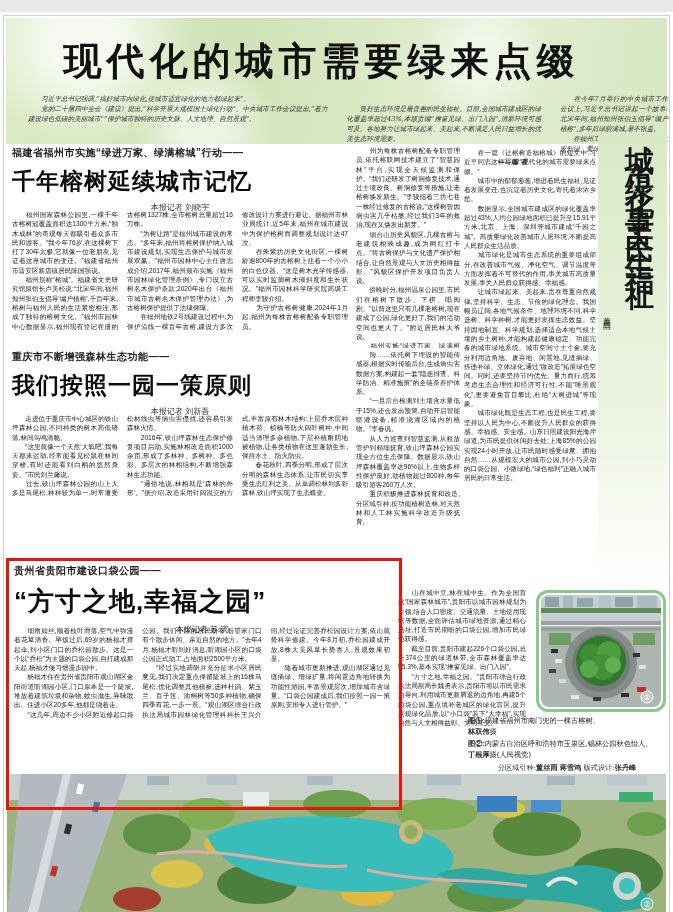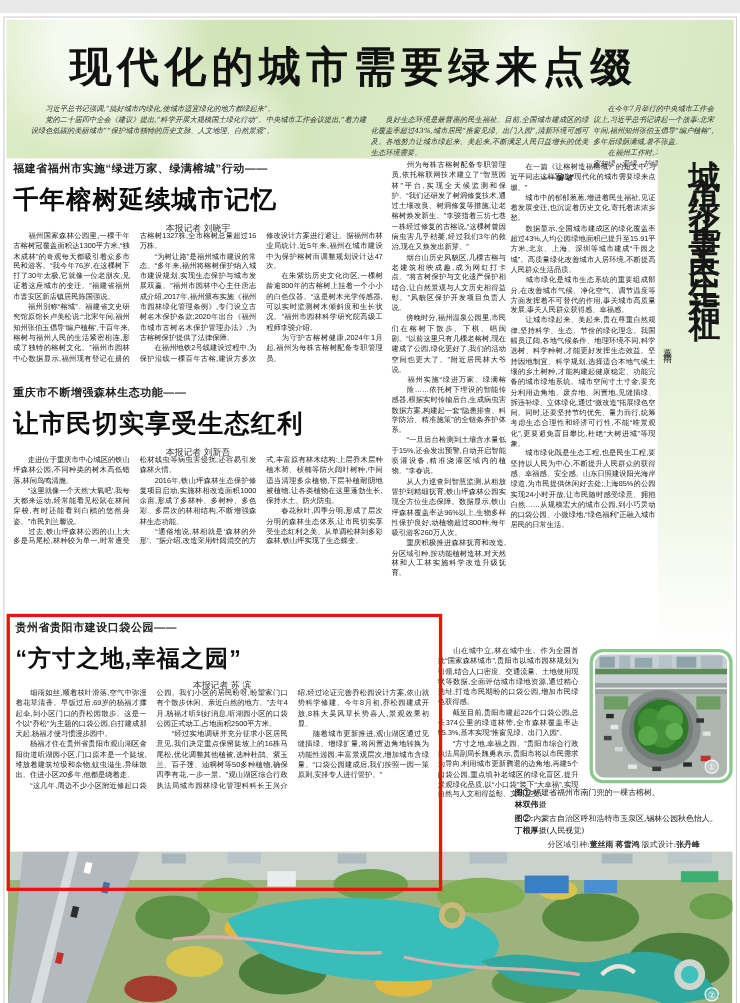--- a/index.html
+++ b/index.html
@@ -10,21 +10,21 @@
   
   .header{position:absolute;left:6px;top:6px;width:661px;height:126px;
     background:
       radial-gradient(circle at 12% 20%, rgba(255,255,255,.75) 0 6%, rgba(255,255,255,0) 18%),
       radial-gradient(circle at 30% 85%, rgba(255,255,255,.6) 0 5%, rgba(255,255,255,0) 15%),
       radial-gradient(circle at 72% 30%, rgba(255,255,255,.5) 0 4%, rgba(255,255,255,0) 14%),
       linear-gradient(100deg,#dcebc4 0%,#cfe3b6 35%,#e3efd2 70%,#d6e7c2 100%);}
   .masthead{position:absolute;left:0;right:30px;top:18px;text-align:center;
     font-size:38px;font-weight:900;letter-spacing:5px;color:#111;
     font-family:"Liberation Sans",sans-serif;}
-  .intro{position:absolute;left:22px;top:76px;width:640px;display:flex;gap:4px;}
+  .intro{position:absolute;left:22px;top:76px;width:640px;display:flex;gap:19px;}
   .intro-col{font-family:"DejaVu Serif",serif;font-style:italic;font-size:6.6px;line-height:10px;
     text-align:justify;white-space:pre-line;color:#2e2e2e;}
   .i1{width:305px;}  .i2{width:198px;}  .i3{width:110px;}
   .editor-sign{display:block;text-align:right;font-weight:bold;margin-top:3px;padding-right:14px;}
 
   .right-tint{position:absolute;left:598px;top:120px;width:69px;height:455px;
     background:linear-gradient(180deg,#d9e9c6,#eef5e3 65%,#ffffff);z-index:0;}
 
   
   .article{position:absolute;z-index:2;}
@@ -35,21 +35,21 @@
   .tinytext{font-size:6.6px;line-height:9.3px;text-align:justify;white-space:pre-line;color:#1b1b1b;overflow:hidden;}
   .head-block{width:336px;}
   .body3{position:absolute;left:0;top:64px;width:336px;height:136px;column-count:3;column-gap:9px;}
   .col4{position:absolute;right:0;top:0;width:104px;height:100%;}
   .art1{left:12px;top:134px;width:448px;height:202px;}
   .art2{left:12px;top:338px;width:448px;height:206px;}
 
   
   .art3{left:14px;top:552px;width:376px;height:238px;}
   .art3 .head-block{width:376px;}
-  .art3 .art-headline{font-size:21px;}
+  .art3 .art-headline{font-size:26px;}
   .art3 .body3{top:62px;width:376px;height:150px;}
   .art3-col4{position:absolute;left:398px;top:576px;width:128px;height:186px;z-index:2;}
   .hl-box{position:absolute;left:6px;top:546px;width:390px;height:246px;border:3px solid #e8150b;
     z-index:12;pointer-events:none;background:transparent;}
 
   
   .commentary{position:absolute;left:464px;top:136px;width:132px;height:436px;z-index:2;}
   .vert-wrap{position:absolute;left:600px;top:110px;width:66px;height:470px;z-index:2;}
   .vert-head{margin:0;position:absolute;right:6px;top:0;writing-mode:vertical-rl;text-orientation:upright;
     font-size:29px;font-weight:900;letter-spacing:15px;color:#161616;height:470px;
@@ -81,21 +81,21 @@
 
 <div class="page">
   <div class="frame"></div>
 
   <header class="header">
     <div class="masthead">现代化的城市需要绿来点缀</div>
     <div class="intro">
       <div class="intro-col i1">　　习近平总书记强调,“搞好城市内绿化,使城市适宜绿化的地方都绿起来”。
 　　党的二十届四中全会《建议》提出,“科学开展大规模国土绿化行动”。中央城市工作会议提出,“着力建设绿色低碳的美丽城市”“保护城市独特的历史文脉、人文地理、自然景观”。</div>
       <div class="intro-col i2">
-        <span style="display:block">　　良好生态环境是最普惠的民生福祉。目前,全国城市建成区的绿化覆盖率超过43%,城市居民“推窗见绿、出门入园”,清新环境可感可及。各地努力让城市绿起来、美起来,不断满足人民日益增长的优美生态环境需要。</span>
+        <span style="display:block">　　良好生态环境是最普惠的民生福祉。目前,全国城市建成区的绿化覆盖率超过43%,本版责编“推窗见绿、出门入园”,清新环境可感可及。各地努力让城市绿起来、美起来,不断满足人民日益增长的优美生态环境需要。</span>
         <span class="editor-sign">——编  者</span>
       </div>
       <div class="intro-col i3">　　在今年7月举行的中央城市工作会议上,习近平总书记讲起一个故事:北宋年间,福州知州张伯玉倡导“编户植榕”,多年后绿荫满城,暑不张盖。
 　　在福州工作时,习近平同志倡导大家知绿、爱绿、护绿,身体力行植绿。</div>
     </div>
   </header>
 
   <div class="right-tint"></div>
 
   <section class="article art1">
@@ -112,21 +112,21 @@
 　　为守护古榕树健康,2024年1月起,福州为每株古榕树配备专职管理员。</div>
     <div class="col4 tinytext">　　州为每株古榕树配备专职管理员,依托榕联网技术建立了“智慧园林”平台,实现全天候监测和保护。“我们还研发了树洞修复技术,通过土壤改良、树洞修复等措施,让老榕树焕发新生。”李骏指着三坊七巷一株经过修复的古榕说,“这棵树曾因病虫害几乎枯萎,经过我们3年的救治,现在又焕发出新芽。”
 　　烟台山历史风貌区,几棵古榕与老建筑相映成趣,成为网红打卡点。“将古树保护与文化遗产保护相结合,让自然景观与人文历史相得益彰。”风貌区保护开发项目负责人说。
 　　傍晚时分,福州温泉公园里,市民们在榕树下散步、下棋、唱闽剧。“以前这里只有几棵老榕树,现在建成了公园,绿化更好了,我们的活动空间也更大了。”附近居民林大爷说。
 　　福州实施“绿进万家、绿满榕城”行动,通过留白增绿、拆违建绿等方式,因地制宜建设榕树主题公园、街头小绿地。截至2024年底,全市公园超1500个,人均公园绿地面积15.97平方米,城市绿色空间持续拓展。</div>
   </section>
 
   <section class="article art2">
     <div class="head-block">
       <div class="kicker">重庆市不断增强森林生态功能——</div>
-      <h2 class="art-headline">让市民切实享受生态红利</h2>
+      <h2 class="art-headline">我们按照一园一策原则</h2>
       <div class="byline">本报记者  刘新吾</div>
     </div>
     <div class="body3 tinytext">　　走进位于重庆市中心城区的铁山坪森林公园,不同种类的树木高低错落,林间鸟鸣清脆。
 　　“这里就像一个天然‘大氧吧’,我每天都来运动,经常能看见松鼠在林间穿梭,有时还能看到白鹇的悠然身姿。”市民刘兰馨说。
 　　过去,铁山坪森林公园的山上大多是马尾松,林种较为单一,时常遭受松材线虫等病虫害侵扰,还容易引发森林火情。
 　　2016年,铁山坪森林生态保护修复项目启动,实施林相改造面积1000余亩,形成了多林种、多树种、多色彩、多层次的林相结构,不断增强森林生态功能。
 　　“通俗地说,林相就是‘森林的外形’。”据介绍,改造采用针阔混交的方式,丰富原有林木结构:上层乔木层种植木荷、桢楠等防火阔叶树种,中间适当清理多余植物,下层补植耐阴地被植物,让各类植物在这里蓬勃生长,保持水土、防火防虫。
 　　春花秋叶,四季分明,形成了层次分明的森林生态体系,让市民切实享受生态红利之美。从单调松林到多彩森林,铁山坪实现了生态蝶变。</div>
     <div class="col4 tinytext">　　险……依托树下埋设的智能传感器,根据实时传输后台,生成病虫害数据方案,构建起一套“隐患排查、科学防治、精准施策”的全链条养护体系。
 　　“一旦后台检测到土壤含水量低于15%,还会发出预警,自动开启智能喷灌设备,精准浇灌区域内的植物。”李春说。

